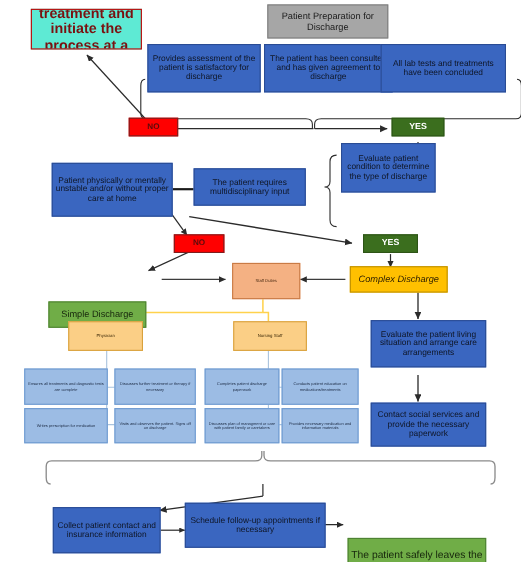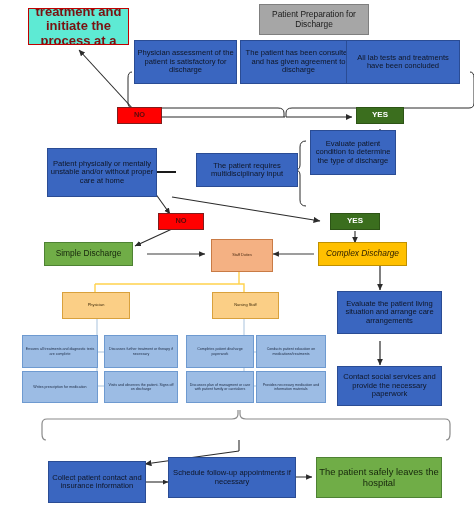--- a/index.html
+++ b/index.html
@@ -66,20 +66,21 @@
     border: 1px solid #2d5416;
     color: #ffffff;
     font-size: 8px;
     font-weight: bold;
   }
   .n-green-lt {
     background: #70ad47;
     border: 1px solid #4e8233;
     color: #16260c;
     font-size: 8.4px;
+    margin-top: 32px;
   }
   .n-orange {
     background: #ffc000;
     border: 1px solid #bf9000;
     color: #2b1d00;
     font-size: 8.4px;
     font-style: italic;
   }
   .n-salmon {
     background: #f4b183;
@@ -160,37 +161,37 @@
     <path d="M239,440 L239,451" fill="none" stroke="#2b2b2b" stroke-width="1.1"></path>
     <line x1="239" y1="451" x2="145" y2="464" stroke="#2b2b2b" stroke-width="1.2" marker-end="url(#ah)"></line>
 
     <line x1="146" y1="482" x2="168" y2="482" stroke="#2b2b2b" stroke-width="1.1" marker-end="url(#ahs)"></line>
 
     <line x1="275" y1="477" x2="312" y2="477" stroke="#2b2b2b" stroke-width="1.1" marker-end="url(#ah)"></line>
   </svg>
 
   <div class="node n-red-note" style="left:28px; top:8px; width:101px; height:37px;">Reevaluate treatment and initiate the process at a later date</div>
 
-  <div class="node n-gray" style="left:259px; top:4px; width:110px; height:31px;">Patient Preparation for Discharge</div>
-
-  <div class="node n-blue" style="left:134px; top:40px; width:103px; height:44px;">Physician assessment of the patient is satisfactory for discharge</div>
+  <div class="node n-gray" style="left:243px; top:4px; width:110px; height:31px;">Patient Preparation for Discharge</div>
+
+  <div class="node n-blue" style="left:134px; top:40px; width:103px; height:44px;">Provides assessment of the patient is satisfactory for discharge</div>
 
   <div class="node n-blue" style="left:240px; top:40px; width:117px; height:44px;">The patient has been consulted and has given agreement to discharge</div>
 
   <div class="node n-blue" style="left:346px; top:40px; width:114px; height:44px;">All lab tests and treatments have been concluded</div>
 
   <div class="node n-red" style="left:117px; top:107px; width:45px; height:17px;">NO</div>
 
   <div class="node n-green" style="left:356px; top:107px; width:48px; height:17px;">YES</div>
 
   <div class="node n-blue" style="left:310px; top:130px; width:86px; height:45px;">Evaluate patient condition to determine the type of discharge</div>
 
   <div class="node n-blue" style="left:47px; top:148px; width:110px; height:49px;">Patient physically or mentally unstable and/or without proper care at home</div>
 
-  <div class="node n-blue" style="left:176px; top:153px; width:102px; height:34px;margin-left:20px;">The patient requires multidisciplinary input</div>
+  <div class="node n-blue" style="left:176px; top:153px; width:102px; height:34px;">The patient requires multidisciplinary input</div>
 
   <div class="node n-red" style="left:158px; top:213px; width:46px; height:17px;">NO</div>
 
   <div class="node n-green" style="left:330px; top:213px; width:50px; height:17px;">YES</div>
 
   <div class="node n-green-lt" style="left:44px; top:242px; width:89px; height:24px;">Simple Discharge</div>
 
   <div class="node n-salmon" style="left:211px; top:239px; width:62px; height:33px;">Staff Duties</div>
 
   <div class="node n-orange" style="left:318px; top:242px; width:89px; height:24px;">Complex Discharge</div>

